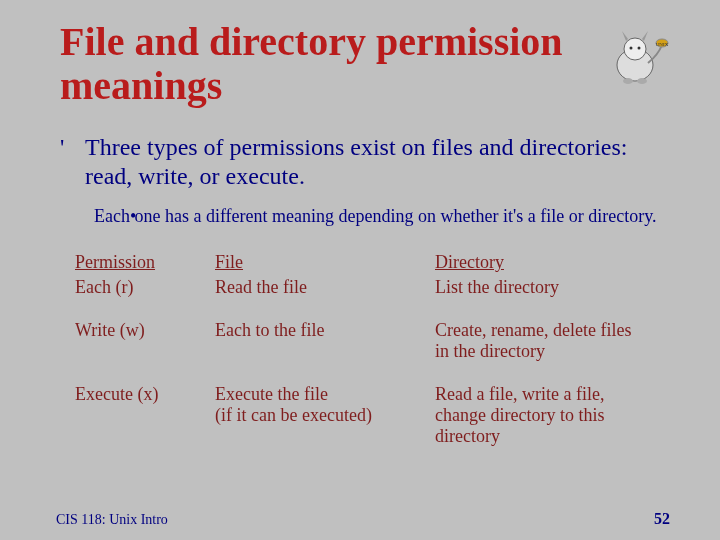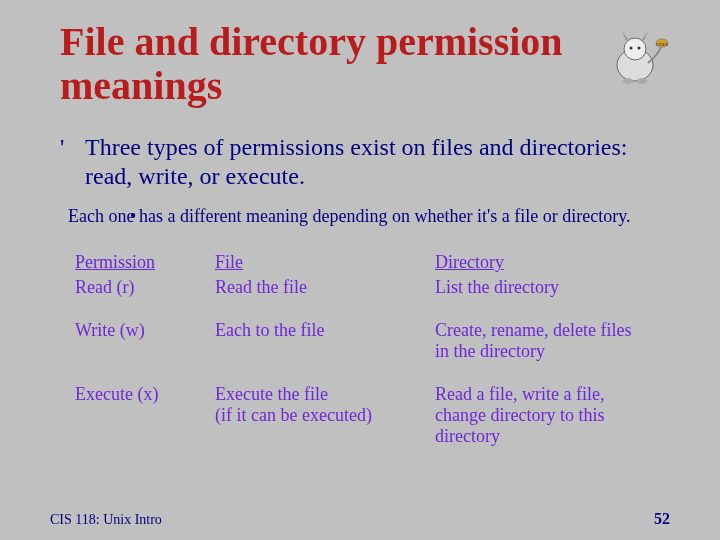--- a/index.html
+++ b/index.html
@@ -28,50 +28,50 @@
     .bullet-main::before {
       content: "'";
       position: absolute;
       left: 60px;
       top: 15px;
       font-size: 24px;
     }
     .bullet-sub {
       color: #000080;
       font-size: 18px;
-      padding: 10px 60px 15px 68px;
+      padding: 10px 60px 15px 94px;
       position: relative;
       line-height: 1.2;
     }
     .bullet-sub::before {
       content: "•";
       position: absolute;
       left: 130px;
       top: 10px;
     }
     .perm-table {
-      color: #6d28d9;
+      color: #7f1d1d;
       font-size: 18px;
       padding: 10px 88px 0 75px;
     }
     .perm-row {
       display: flex;
       margin-bottom: 22px;
     }
     .perm-header {
       margin-bottom: 4px;
     }
     .col1 { width: 140px; flex-shrink: 0; }
     .col2 { width: 220px; flex-shrink: 0; }
     .col3 { flex: 1; }
     .underline { text-decoration: underline; }
     .footer-left {
       position: absolute;
       bottom: 12px;
-      left: 50px;
+      left: 56px;
       color: #000080;
       font-size: 14px;
     }
     .footer-right {
       position: absolute;
       bottom: 12px;
       right: 50px;
       color: #000080;
       font-size: 16px;
       font-weight: bold;
@@ -108,21 +108,21 @@
 <div class="bullet-main">Three types of permissions exist on files and directories: read, write, or execute.</div>
 <div class="bullet-sub">Each one has a different meaning depending on whether it's a file or directory.</div>
 
 <div class="perm-table">
   <div class="perm-row perm-header">
     <div class="col1 underline">Permission</div>
     <div class="col2 underline">File</div>
     <div class="col3 underline">Directory</div>
   </div>
   <div class="perm-row">
-    <div class="col1">Read (r)</div>
+    <div class="col1">Each (r)</div>
     <div class="col2">Read the file</div>
     <div class="col3">List the directory</div>
   </div>
   <div class="perm-row">
     <div class="col1">Write (w)</div>
     <div class="col2">Each to the file</div>
     <div class="col3">Create, rename, delete files in the directory</div>
   </div>
   <div class="perm-row">
     <div class="col1">Execute (x)</div>

